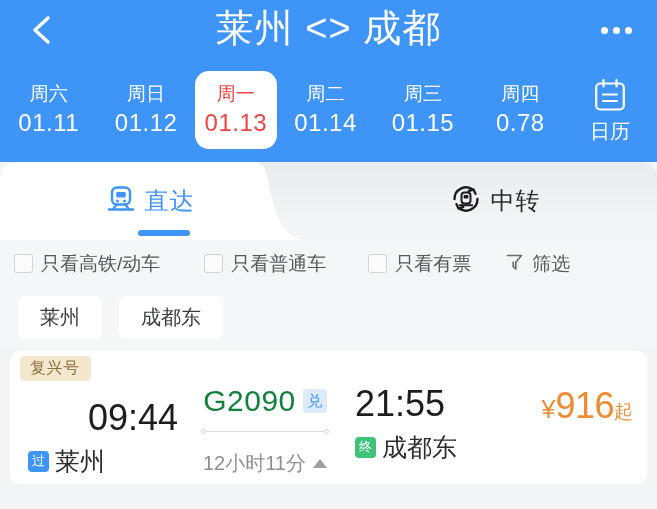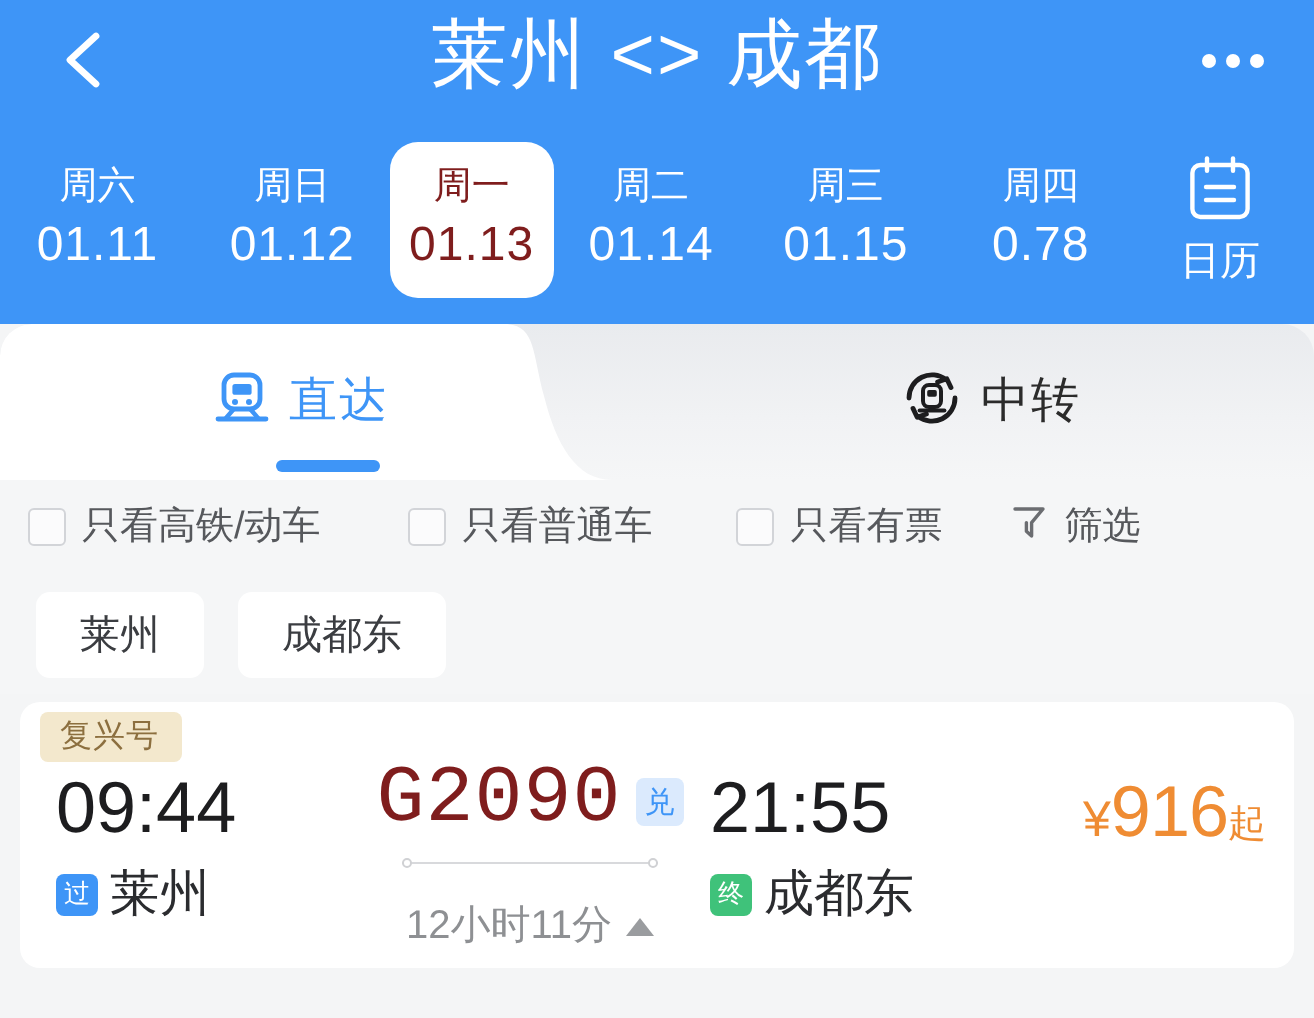--- a/index.html
+++ b/index.html
@@ -115,21 +115,21 @@
     letter-spacing: 0.5px;
   }
   .date-cell.active {
     background: #ffffff;
     width: 82px;
     flex: 0 0 82px;
     border-radius: 14px;
   }
   .date-cell.active .dow,
   .date-cell.active .dnum {
-    color: #7f1d1d;
+    color: #ef4444;
   }
   .cal-btn {
     flex: 0 0 82px;
     height: 80px;
     display: flex;
     flex-direction: column;
     align-items: center;
     justify-content: center;
     gap: 2px;
     cursor: pointer;
@@ -289,21 +289,21 @@
     letter-spacing: 0.5px;
   }
   .card-body {
     position: absolute;
     left: 0;
     top: 30px;
     width: 637px;
     height: 103px;
   }
 
-  .col-dep { position: absolute; left: 18px; top: 0; width: 150px; }
+  .col-dep { position: absolute; left: 18px; top: 14px; width: 150px; text-align: right; }
   .col-mid { position: absolute; left: 175px; top: 0; width: 160px; }
   .col-arr { position: absolute; left: 345px; top: 0; width: 165px; }
   .col-price { position: absolute; right: 14px; top: 0; }
 
   .time {
     font-size: 36px;
     line-height: 46px;
     color: #1d1d1f;
     letter-spacing: 0px;
     font-weight: 400;
@@ -333,25 +333,24 @@
     color: #2b2c2f;
   }
 
   .trainno-row {
     display: flex;
     align-items: center;
     gap: 7px;
     justify-content: center;
   }
   .trainno {
-    font-size: 40px;
+    font-size: 30px;
     line-height: 40px;
-    color: #7f1d1d;
+    color: #15803d;
     letter-spacing: 0.5px;
-    font-family: Liberation Mono, monospace;
   }
   .badge-dui {
     width: 24px;
     height: 24px;
     border-radius: 4px;
     background: #dbeafd;
     color: #3e95f7;
     font-size: 15px;
     display: flex;
     align-items: center;

